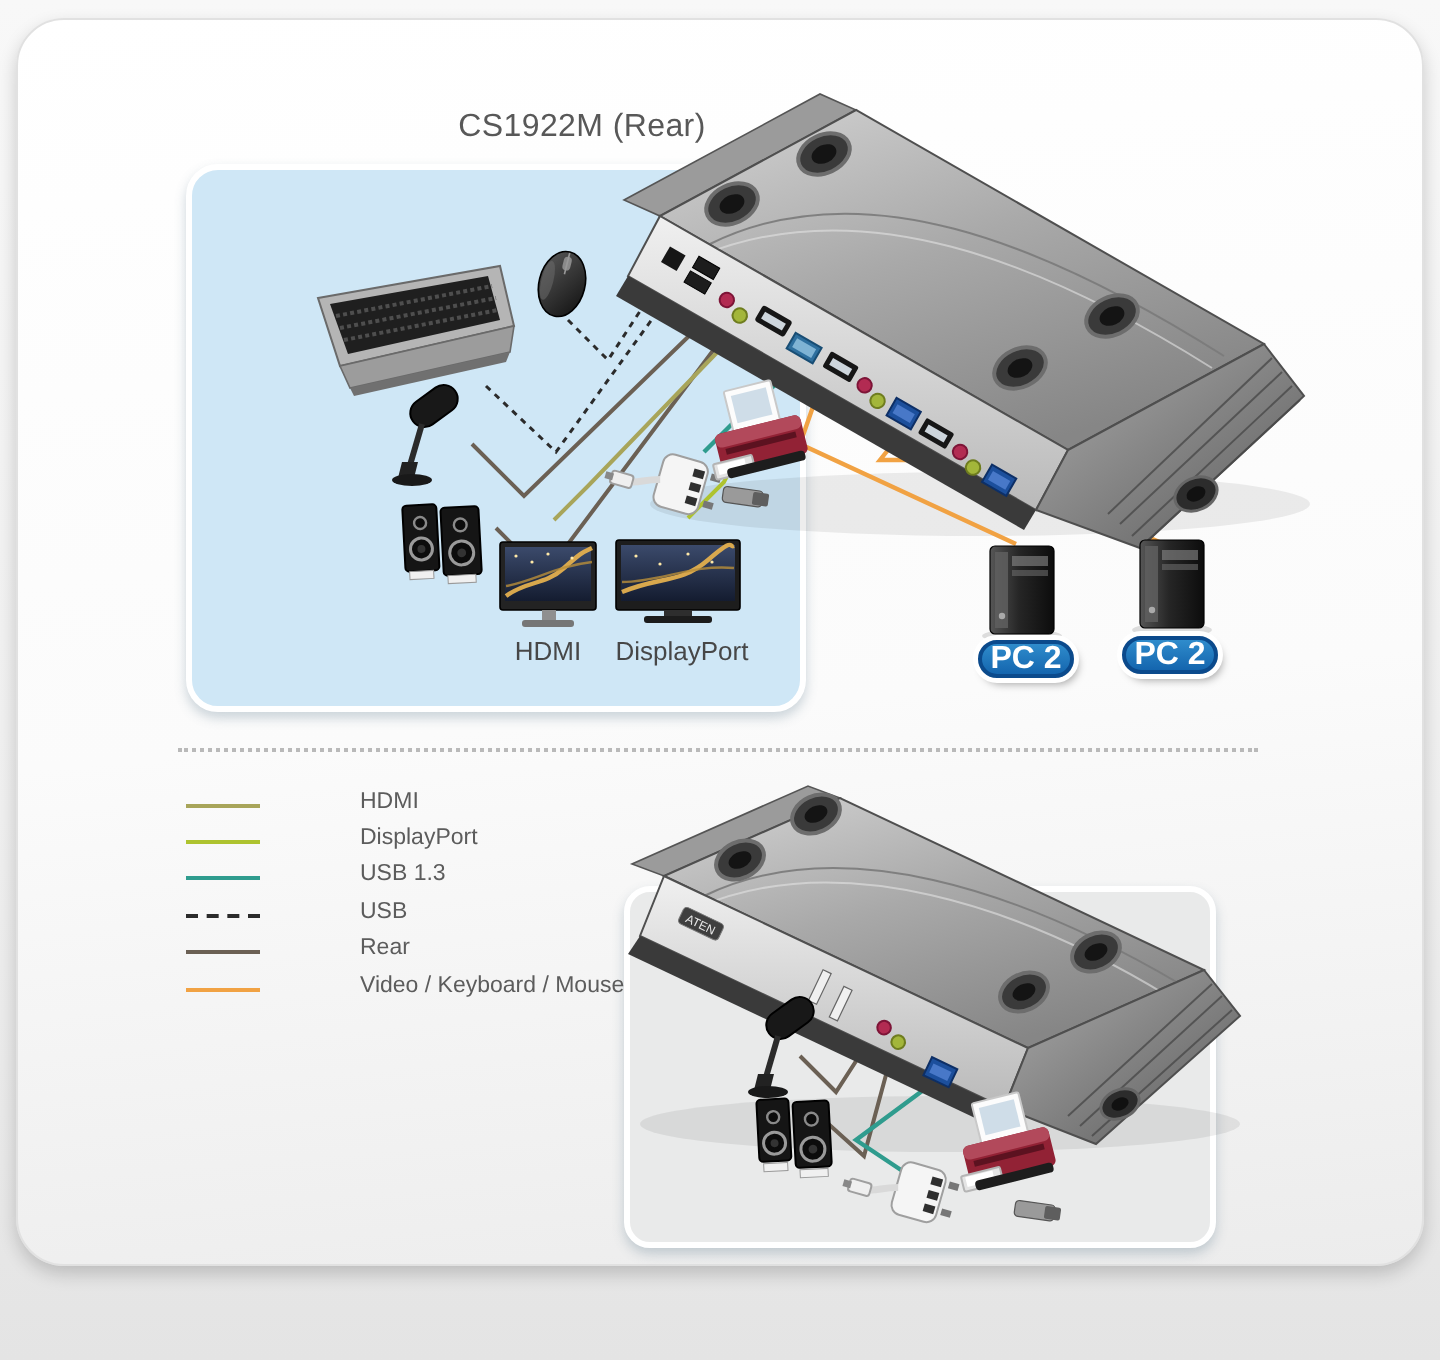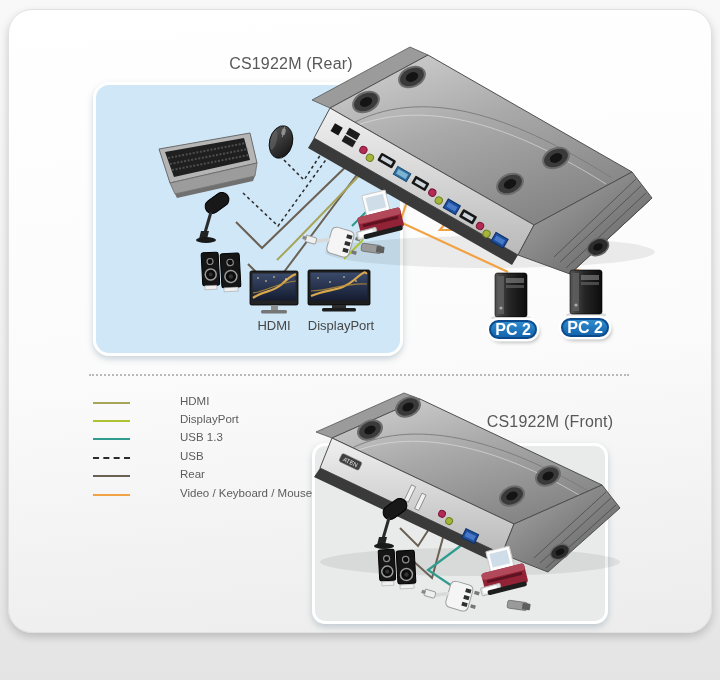--- a/index.html
+++ b/index.html
@@ -349,21 +349,20 @@
       <rect x="2" y="30" width="40" height="5" rx="2" fill="#1d1d1d"></rect>
     </g>
 
     <g transform="translate(508,600) rotate(8)">
       <rect x="0" y="0" width="20" height="8" rx="2" fill="#9a9a9a" stroke="#555" stroke-width="0.6"></rect>
       <rect x="15" y="0.8" width="8" height="6.4" rx="1" fill="#5e5e5e"></rect>
     </g>
   </svg>
 
   <div class="txt title" style="left:211px;top:55px;width:160px;">CS1922M (Rear)</div>
-  <div class="txt title" style="left:470px;top:413px;width:160px;">CS1922M (Front)</div>
 
   <div class="txt monlabel" style="left:250px;top:318px;width:48px;">HDMI</div>
   <div class="txt monlabel" style="left:305px;top:318px;width:72px;">DisplayPort</div>
 
   <div class="badge pc pc2" style="background: linear-gradient(rgb(47, 140, 204), rgb(20, 101, 174));">PC 2</div>
   <div class="badge pc pc1" style="background: linear-gradient(rgb(47, 140, 204), rgb(20, 101, 174));">PC 2</div>
 
   <div class="lg-row" style="top:394px;">
     <div class="lg-line" style="border-top-color: rgb(168, 165, 90); border-top-style: solid;"></div>
     <div class="lg-label">HDMI</div>

